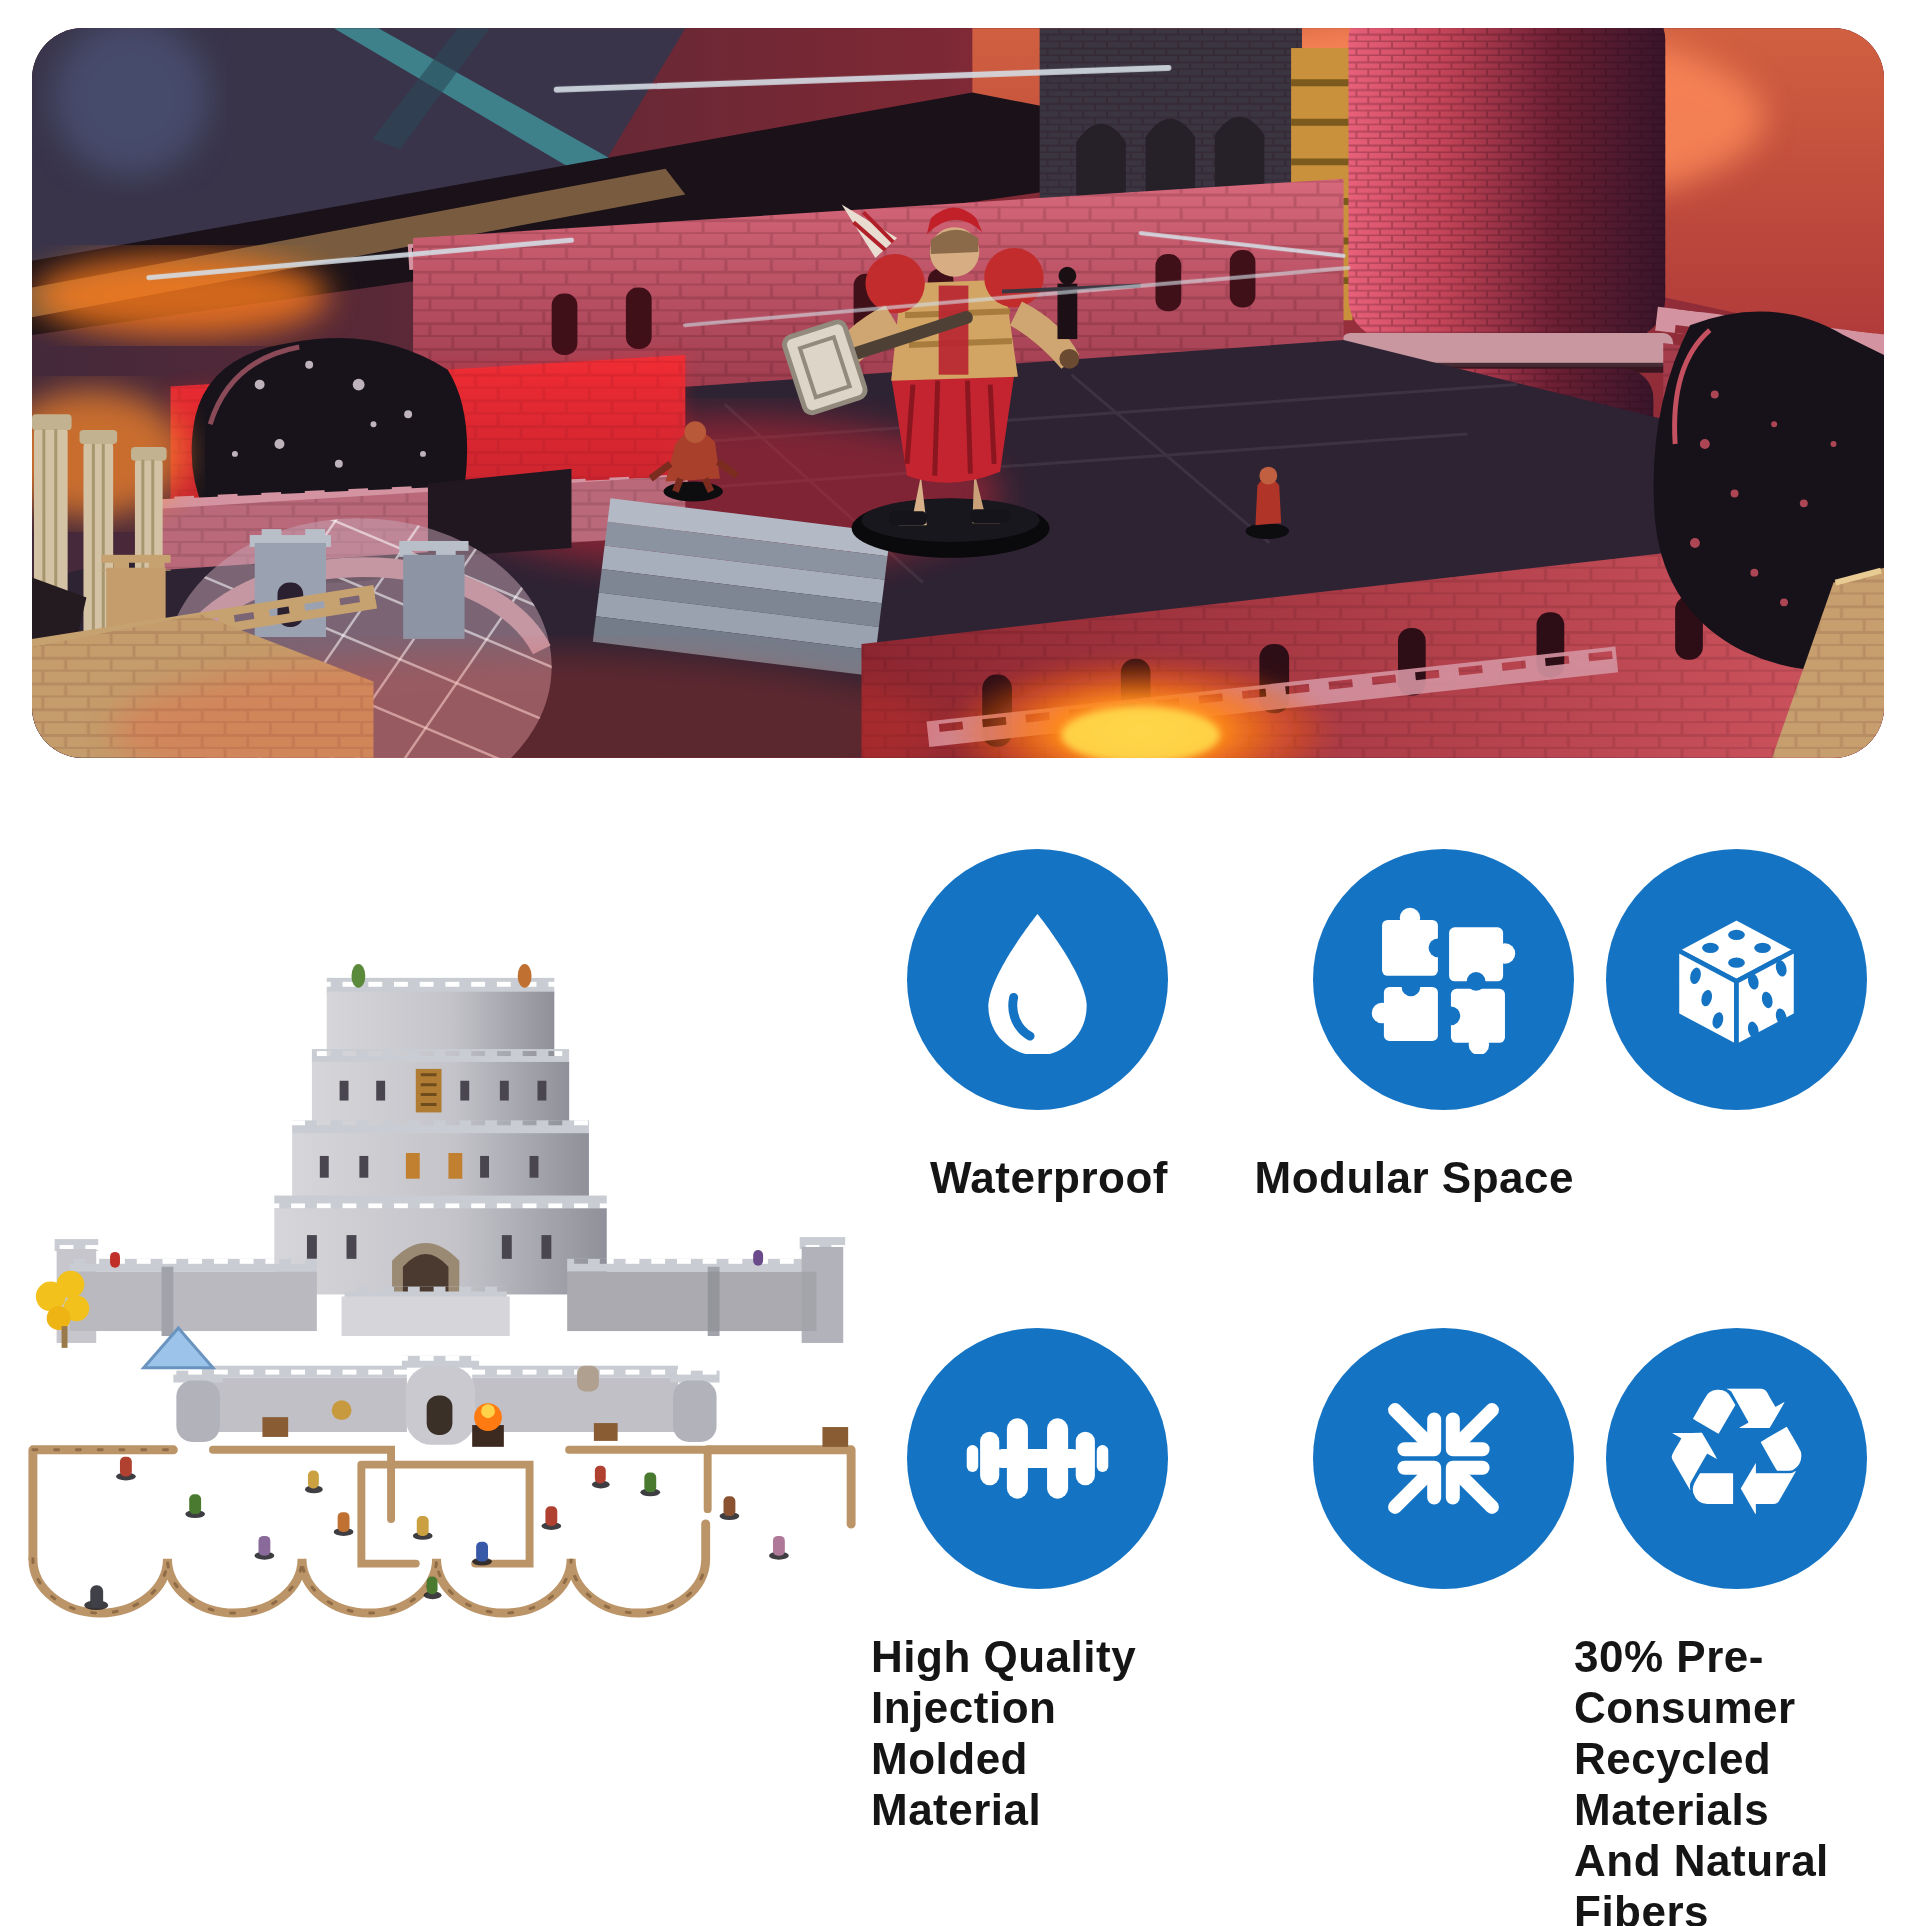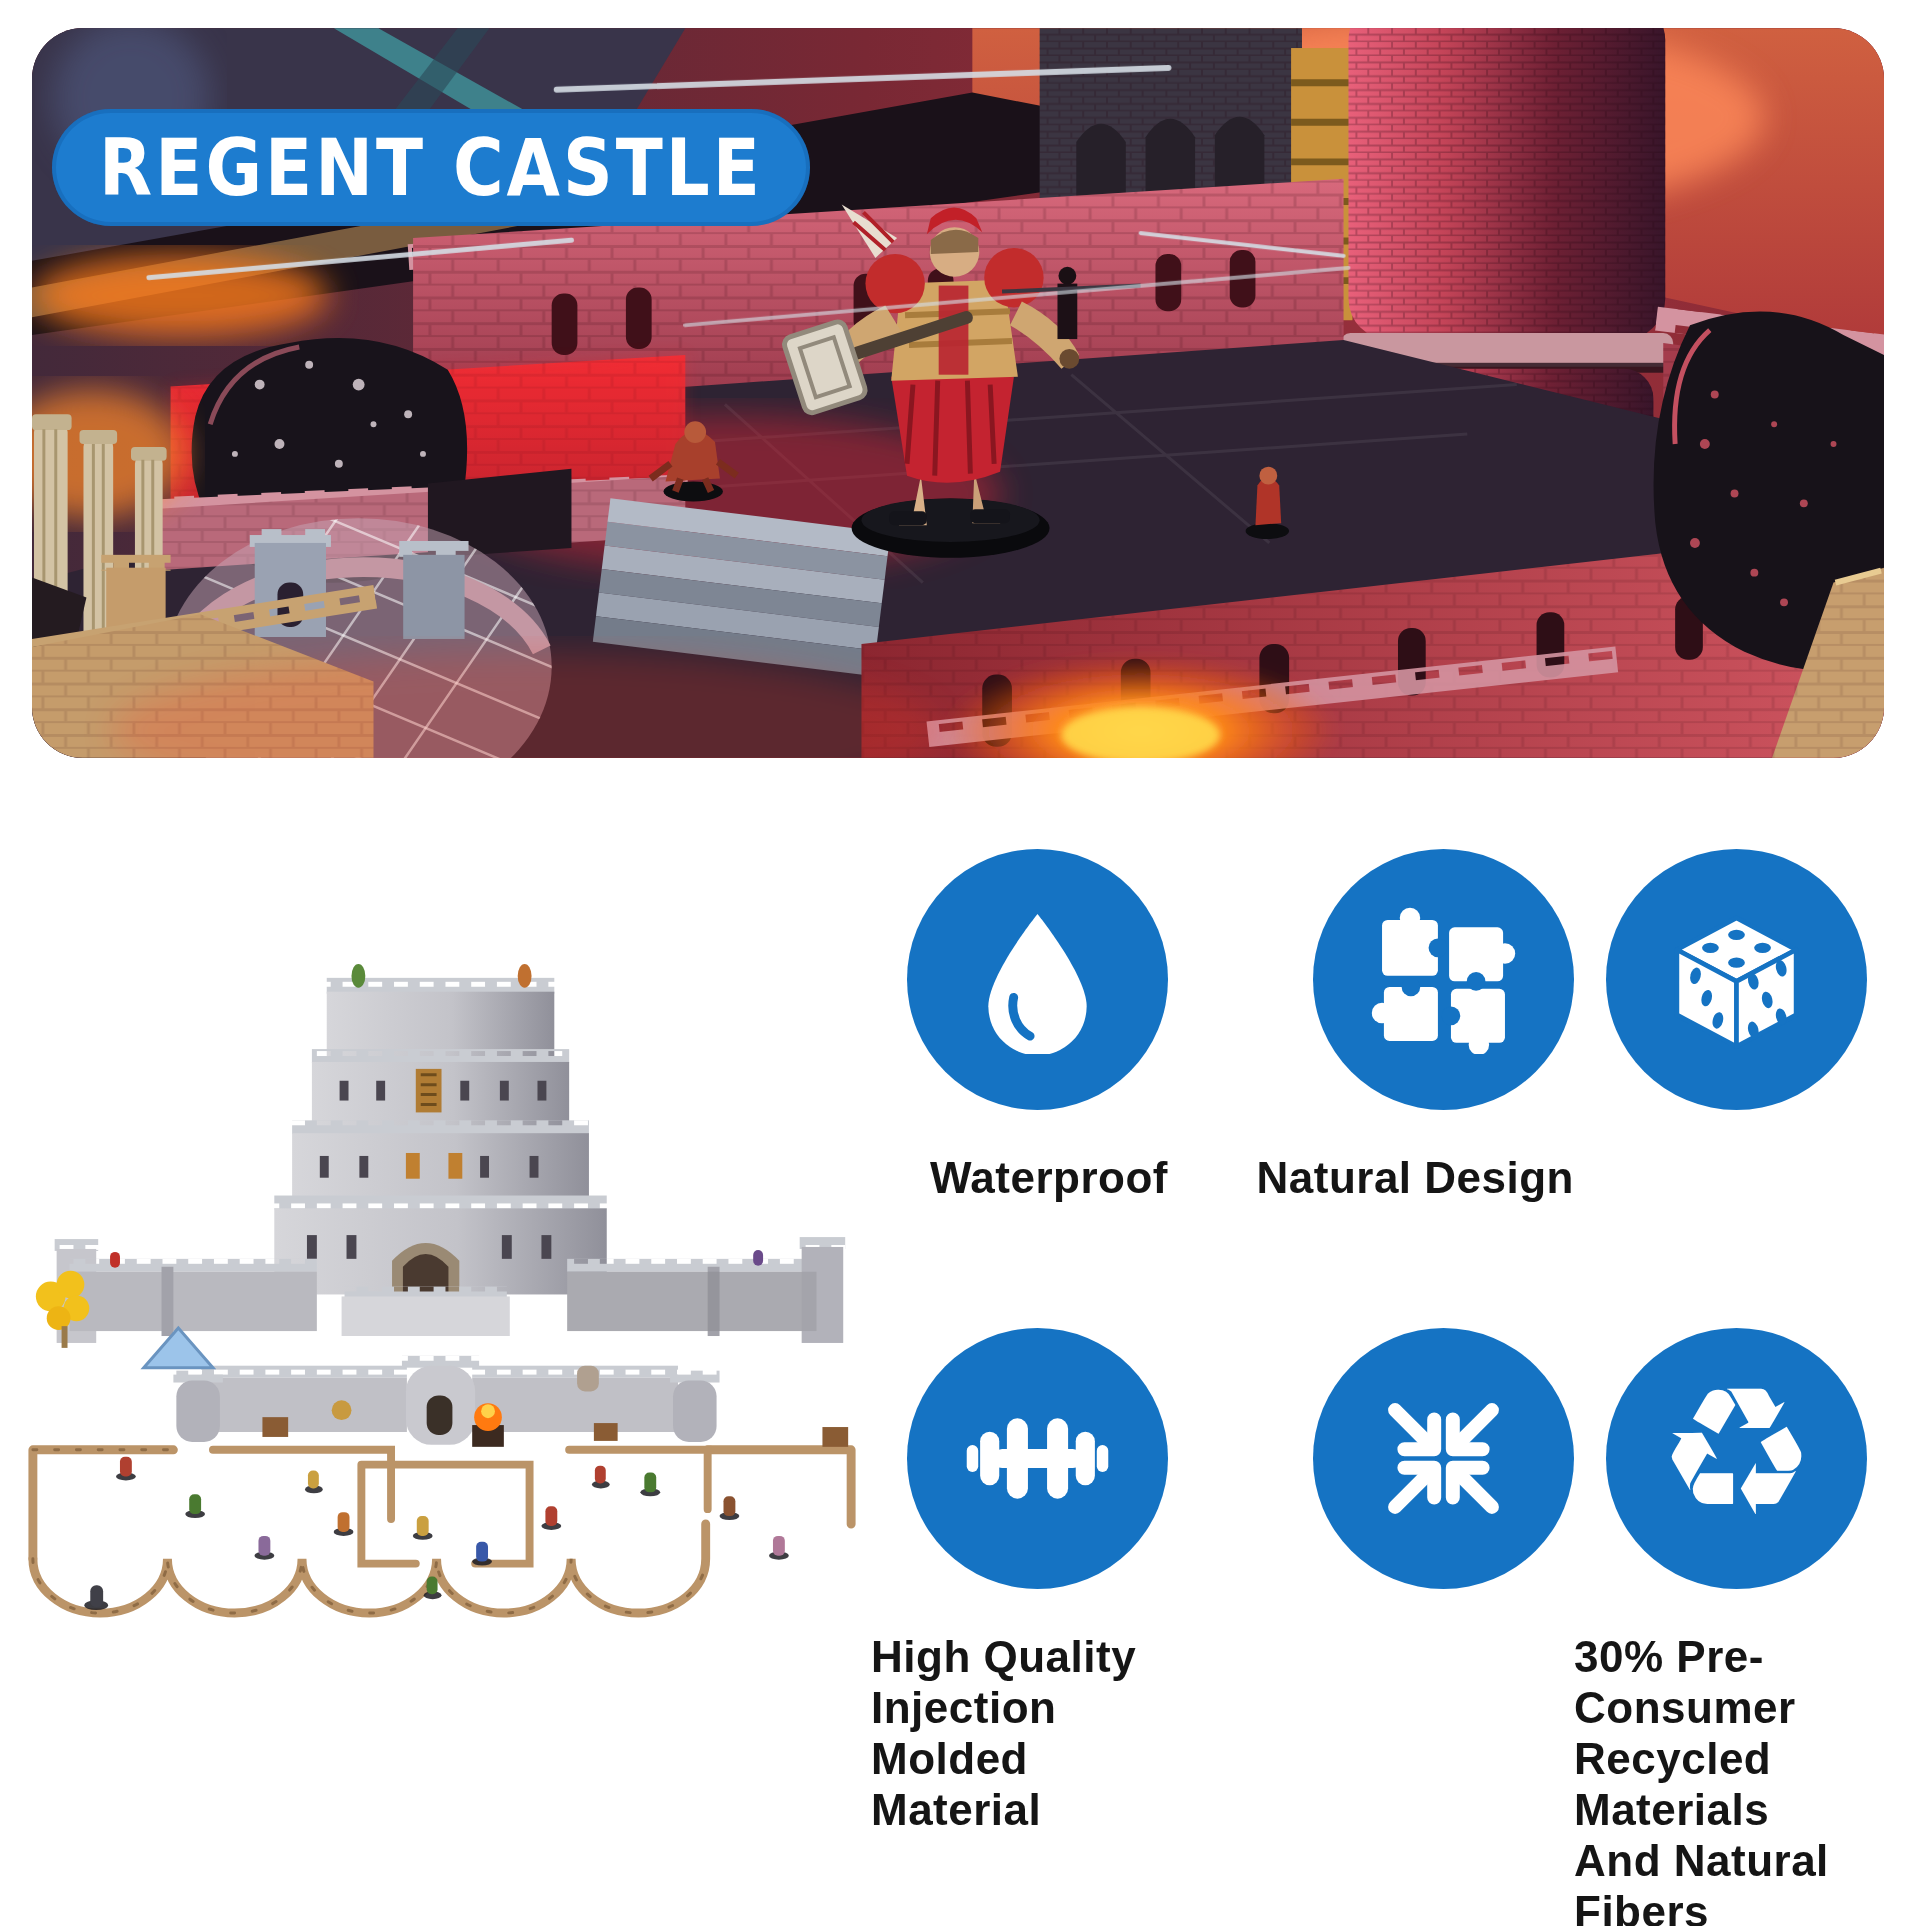--- a/index.html
+++ b/index.html
@@ -362,23 +362,20 @@
 
       <g>
         <path d="M1820,560 L1871,545 L1871,737 L1758,737 Z" fill="#c79e6e"></path>
         <path d="M1820,560 L1871,545 L1871,737 L1758,737 Z" fill="url(#bk)" opacity=".3"></path>
         <path d="M1822,560 L1868,548" stroke="#e8cb92" stroke-width="6"></path>
       </g>
 
       <ellipse cx="500" cy="710" rx="420" ry="80" fill="#ff3a20" opacity=".22" filter="url(#b16)"></ellipse>
     </svg>
 
-    <div class="badge">
-      <span class="badge-text">REGENT CASTLE</span>
-    </div>
   </div>
 
   <svg class="product" viewBox="0 0 865 755" xmlns="http://www.w3.org/2000/svg">
     <defs>
       <linearGradient id="kG" x1="0" y1="0" x2="1" y2="0">
         <stop offset="0" stop-color="#d6d6da"></stop>
           <stop offset=".55" stop-color="#c3c3c9"></stop>
           <stop offset="1" stop-color="#90909a"></stop>
       </linearGradient>
       <pattern id="tgs" width="26" height="14" patternUnits="userSpaceOnUse">
@@ -548,21 +545,21 @@
               <circle cx="118" cy="150" r="11"></circle>
           </g>
           <g fill="#1573c3">
             <circle cx="74" cy="46" r="10"></circle>
               <circle cx="115" cy="82" r="10"></circle>
             <circle cx="45" cy="88" r="10"></circle>
               <circle cx="88" cy="119" r="10"></circle>
           </g>
         </svg>
       </div>
-      <div class="feature-label center-label">Natural Design</div>
+      <div class="feature-label center-label">Modular Space</div>
     </div>
 
     <div class="feature">
       <div class="feature-circle">
         <svg width="149" height="149" viewBox="0 0 160 160">
           <g stroke="#1573c3" stroke-width="5" stroke-linejoin="round">
             <polygon points="80,14 144,48 80,82 16,48" fill="#ffffff"></polygon>
             <polygon points="16,48 80,82 80,152 16,118" fill="#ffffff"></polygon>
             <polygon points="144,48 80,82 80,152 144,118" fill="#ffffff"></polygon>
           </g>

